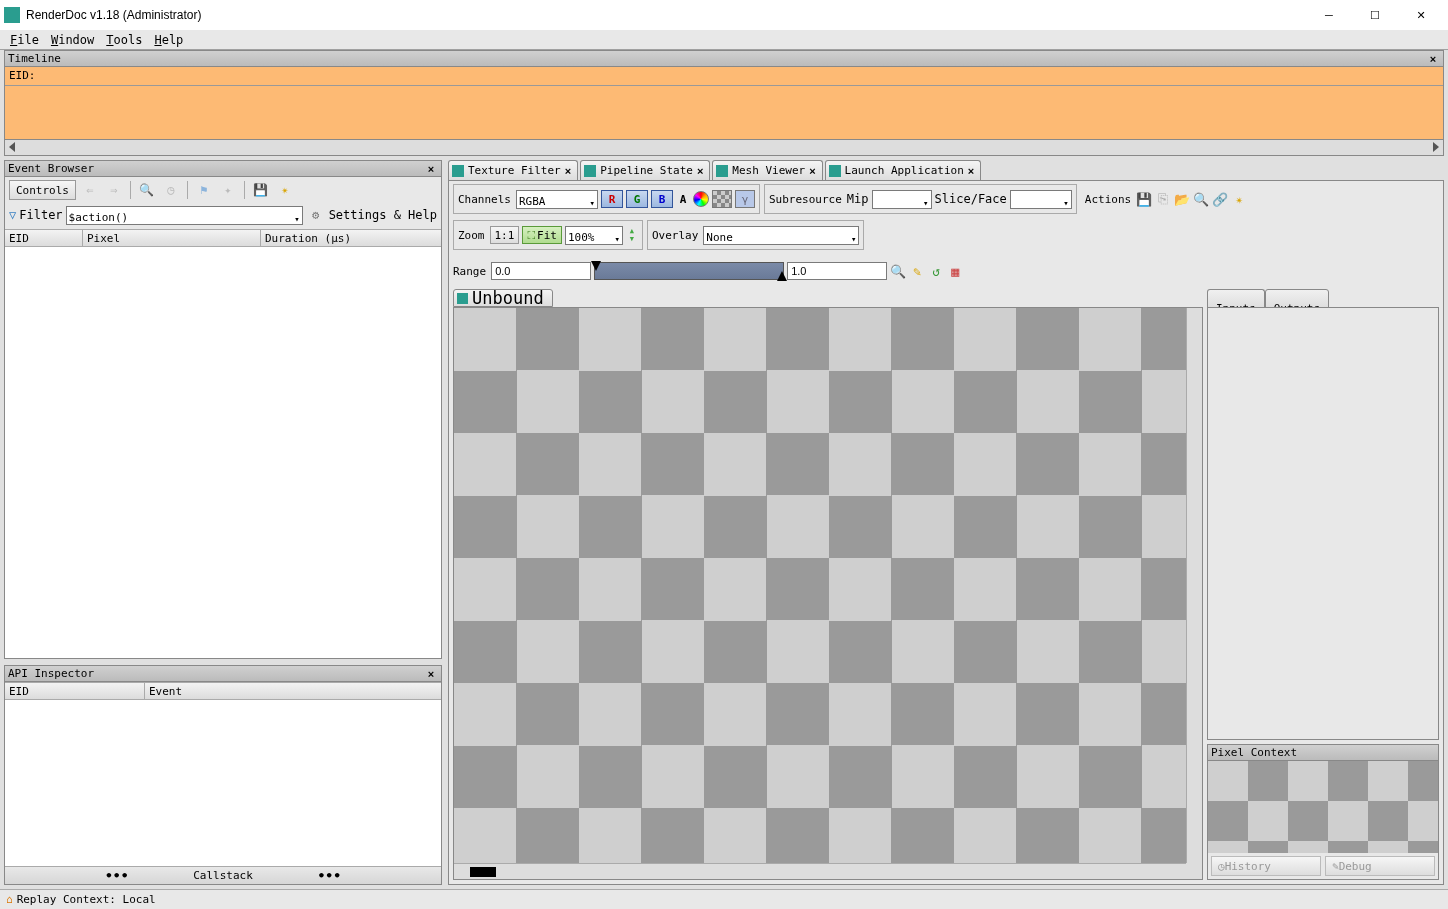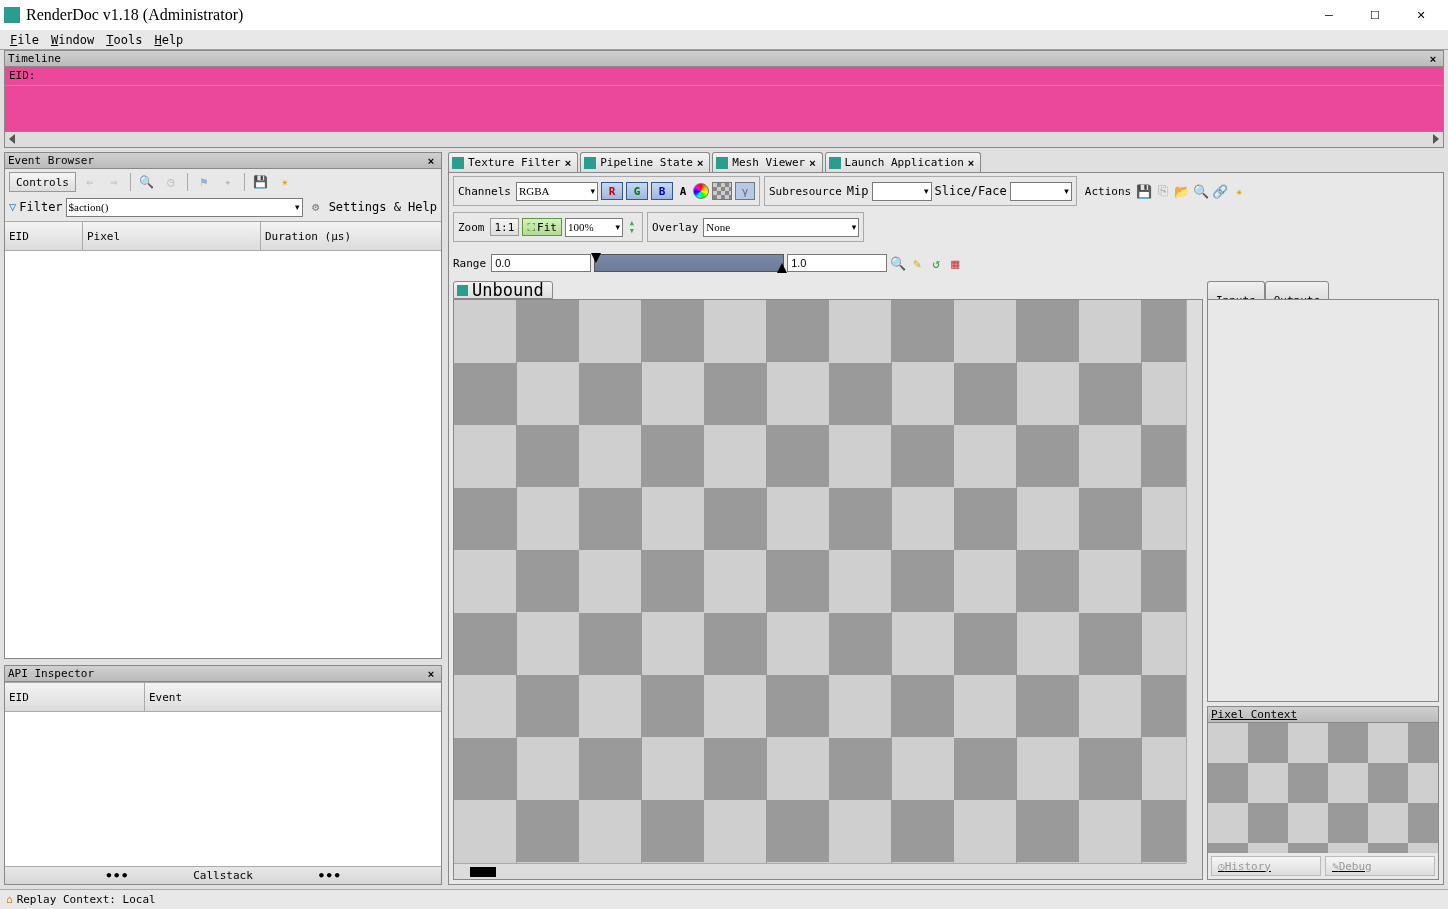--- a/index.html
+++ b/index.html
@@ -18,21 +18,21 @@
   background: #fff;
   display: flex;
   align-items: center;
   padding: 0 4px;
 }
 .titlebar .app-icon {
   width: 16px; height: 16px;
   background: #2a9d8f;
   margin-right: 6px;
 }
-.titlebar .title { flex: 1; font-family: Liberation Serif, serif; font-size: 16px; }
+.titlebar .title { flex: 1; font-family: Liberation Sans, sans-serif; font-size: 12px; }
 .titlebar .winctrl { width: 46px; height: 30px; display: flex; align-items: center; justify-content: center; font-family: "Segoe UI Symbol"; font-size: 11px;}
 .menubar {
   height: 20px;
   background: #e8e8e8;
   border-bottom: 1px solid #a0a0a0;
   display: flex;
   align-items: center;
   padding: 0 6px;
   gap: 4px;
 }
@@ -52,22 +52,22 @@
 .panel-title .sp { flex: 1; }
 .panel-title .close-x { width: 14px; text-align: center; font-weight: bold; font-family: sans-serif; cursor: pointer; }
 .panel-body {
   background: #e8e8e8;
   border: 1px solid #888;
 }
 
 
 .timeline-wrap { margin: 0 4px; }
 .timeline-body {
-  height: 66px;
-  background: #ec4899;
+  height: 74px;
+  background: #fdba74;
   position: relative;
 }
 .timeline-body .eid-label {
   position: absolute; top: 2px; left: 4px;
   font-size: 11px;
 }
 .timeline-body .separator {
   position: absolute; top: 18px; left: 0; right: 0;
   border-top: 1px solid #999;
 }
@@ -128,32 +128,31 @@
   cursor: pointer;
 }
 .icon-btn.dim { color: #bbb; }
 .vsep { width: 1px; height: 18px; background: #aaa; margin: 0 2px;}
 .eb-filter-row {
   display: flex; align-items: center; gap: 3px; padding: 2px 4px 4px;
 }
 .eb-filter-row .filter-icon { color: #3b82c4; font-size: 12px; }
 .combo {
   border: 1px solid #7a7a7a; background: #fff; height: 19px;
-  display: inline-flex; align-items: center; padding: 0 2px;
-  font-size: 11px;
-  font-family: Liberation Serif, serif;
+  display: inline-flex; align-items: flex-end; padding: 0 2px;
+  font-size: 11px;
 }
 .combo .drop-arrow { margin-left: auto; font-size: 9px; }
 .eb-filter-row .filter-input { flex: 1; }
 .gear { color: #777; }
 
 .table-header {
   display: flex; background: linear-gradient(#f3f3f3,#dcdcdc);
   border-top: 1px solid #aaa; border-bottom: 1px solid #aaa;
-  height: 30px; align-items: center;
+  height: 18px; align-items: center;
 }
 .table-header .th { border-right: 1px solid #aaa; padding: 0 4px; font-size: 11px; height: 100%; display: flex; align-items: center;}
 .table-body-white { flex: 1; background: #fff; border-top: none; }
 
 
 .api-inspector { display: flex; flex-direction: column; height: 220px;}
 .api-body { flex: 1; display: flex; flex-direction: column; }
 .api-callstack {
   height: 18px; background: linear-gradient(#e8e8e8,#d6d6d6);
   border-top: 1px solid #aaa;
@@ -258,21 +257,21 @@
 
 .io-tabs { display: flex; height: 18px;}
 .io-tab {
   border: 1px solid #888; background: linear-gradient(#f0f0f0,#d8d8d8);
   padding: 12px 8px; font-size: 11px;
   border-radius: 3px 3px 0 0;
 }
 .io-tab.inactive { border-bottom: none; }
 .io-body { flex: 1; border: 1px solid #888; background: #e8e8e8;}
 
-.pixel-context { display: flex; flex-direction: column; height: 174px; text-decoration: underline;}
+.pixel-context { display: flex; flex-direction: column; height: 136px;}
 .pc-body { flex: 1; border: 1px solid #888; background: #e8e8e8; display: flex; flex-direction: column;}
 .pc-checker { flex: 1; background: repeating-conic-gradient(#9a9a9a 0 25%, #cfcfcf 0 50%) 0 0/80px 80px; }
 .pc-buttons { display: flex; gap: 4px; padding: 3px; justify-content: space-between;}
 .pc-buttons .btn { color: #999; border-color: #bbb; flex: 1;}
 
 
 .range-input { border: 1px solid #7a7a7a; background: #fff; height: 18px; padding: 0 3px; font-size: 11px; width: 100px;}
 .range-slider {
   width: 190px; height: 18px; position: relative;
   background: linear-gradient(#7a8aa8,#6a7a98);

